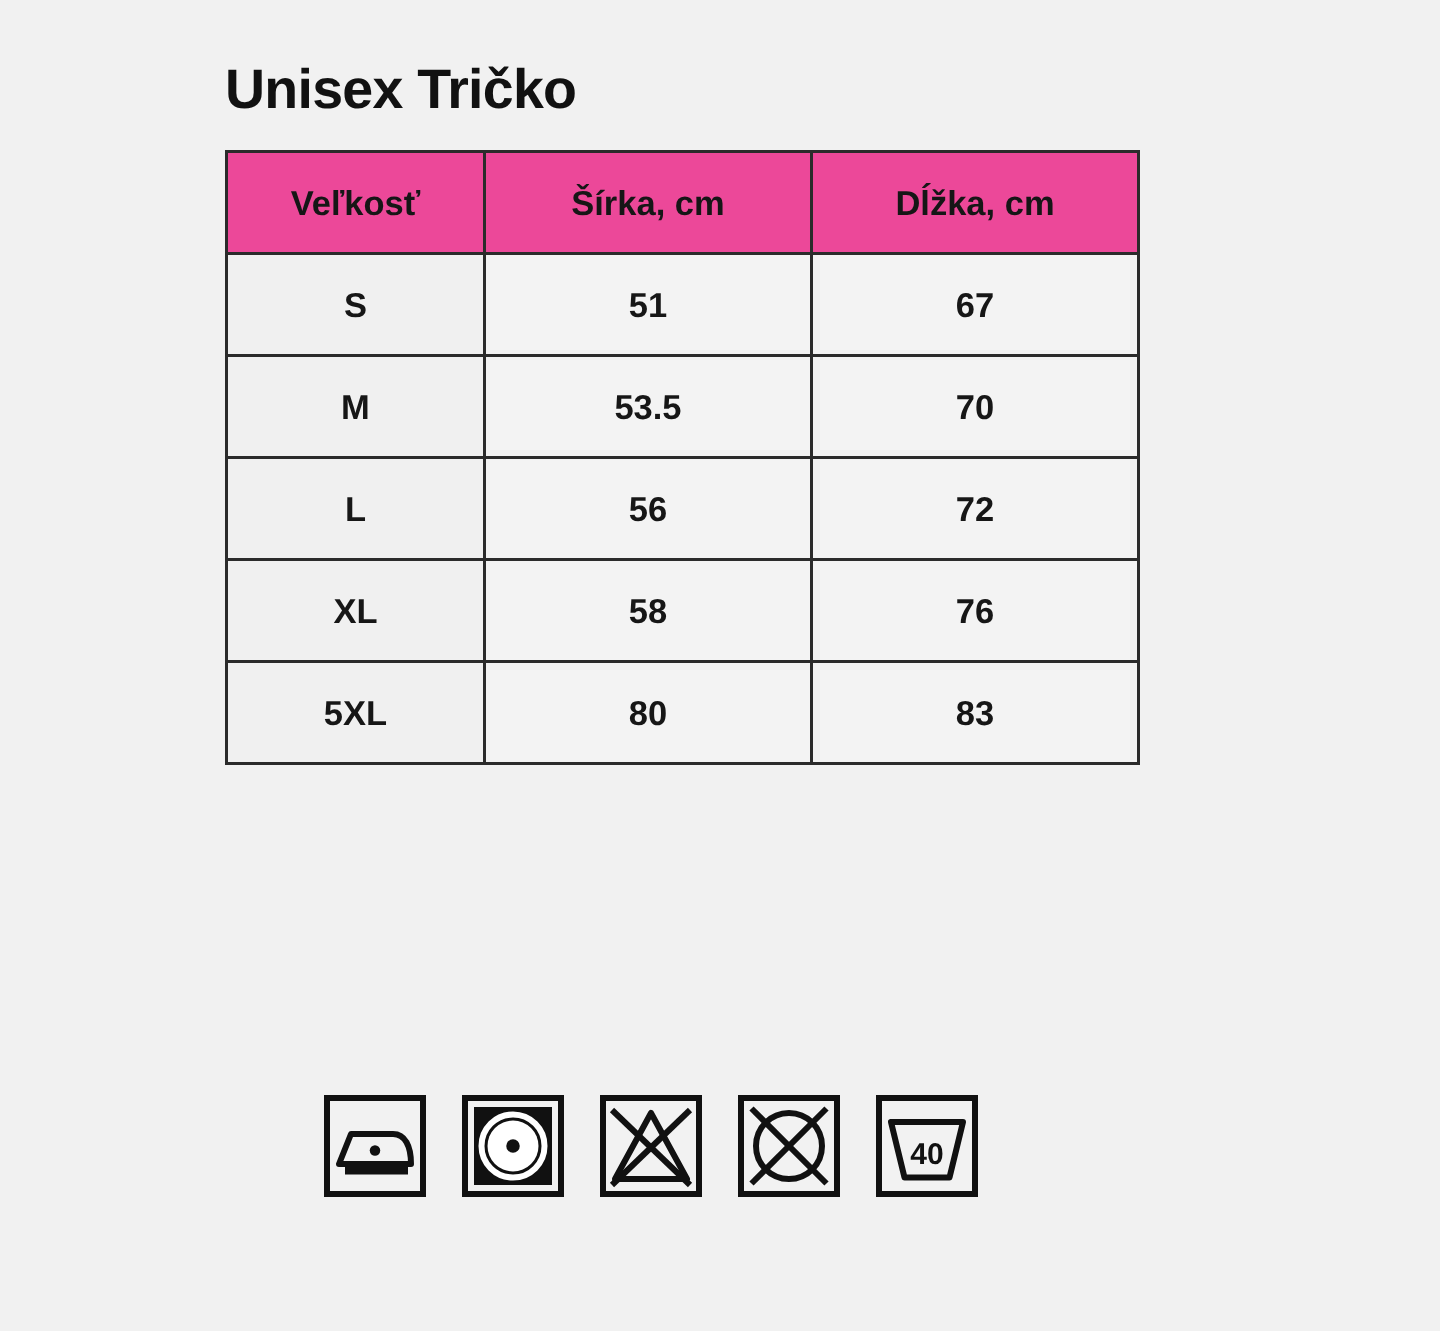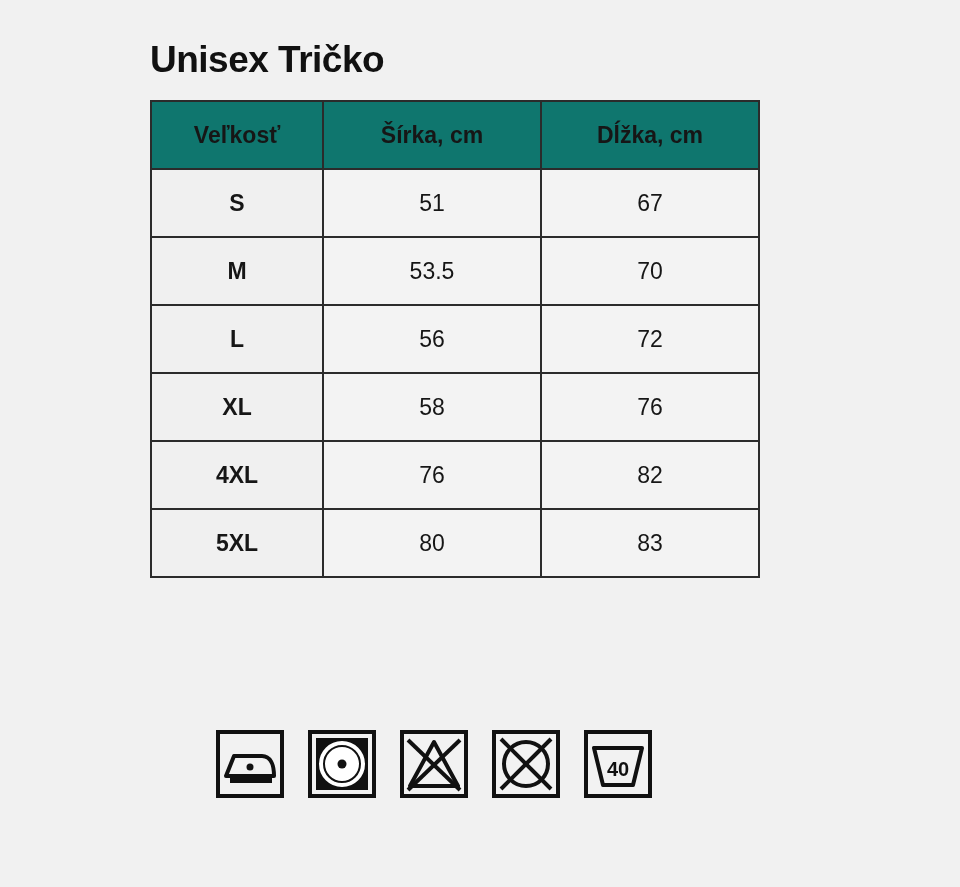--- a/index.html
+++ b/index.html
@@ -48,31 +48,31 @@
     font-size: 23px;
     color: #161616;
     background: #f5f5f5;
     padding: 0;
   }
   .size-table col.c-size { width: 172px; }
   .size-table col.c-width { width: 218px; }
   .size-table col.c-length { width: 218px; }
 
   .size-table thead th {
-    background: #0f766e;
+    background: #ec4899;
     font-weight: bold;
     font-size: 23px;
   }
   .size-table tbody td.cell-size {
     font-weight: bold;
     font-size: 23px;
     background: #f0f0f0;
   }
   .size-table tbody td.cell-num {
-    font-weight: normal;
+    font-weight: bold;
     background: #f3f3f3;
   }
 
   .care-icons {
     position: absolute;
     left: 216px;
     top: 730px;
     display: flex;
     gap: 24px;
     align-items: flex-start;
@@ -116,25 +116,20 @@
       </tr>
       <tr>
         <td class="cell-size">L</td>
         <td class="cell-num">56</td>
         <td class="cell-num">72</td>
       </tr>
       <tr>
         <td class="cell-size">XL</td>
         <td class="cell-num">58</td>
         <td class="cell-num">76</td>
-      </tr>
-      <tr>
-        <td class="cell-size">4XL</td>
-        <td class="cell-num">76</td>
-        <td class="cell-num">82</td>
       </tr>
       <tr>
         <td class="cell-size">5XL</td>
         <td class="cell-num">80</td>
         <td class="cell-num">83</td>
       </tr>
     </tbody>
   </table>
 
   <div class="care-icons">

